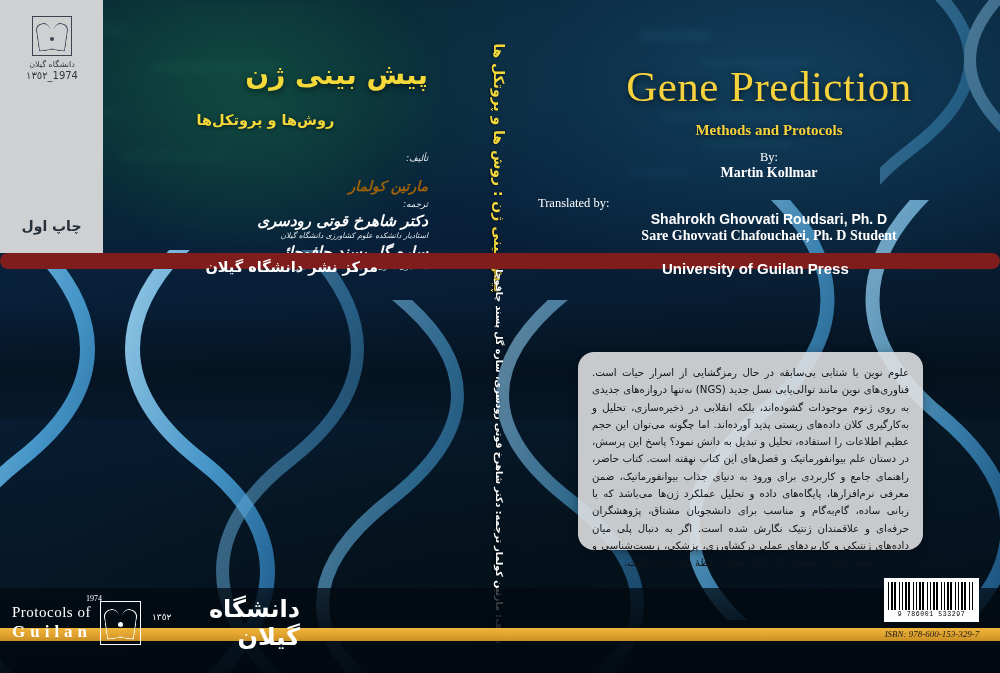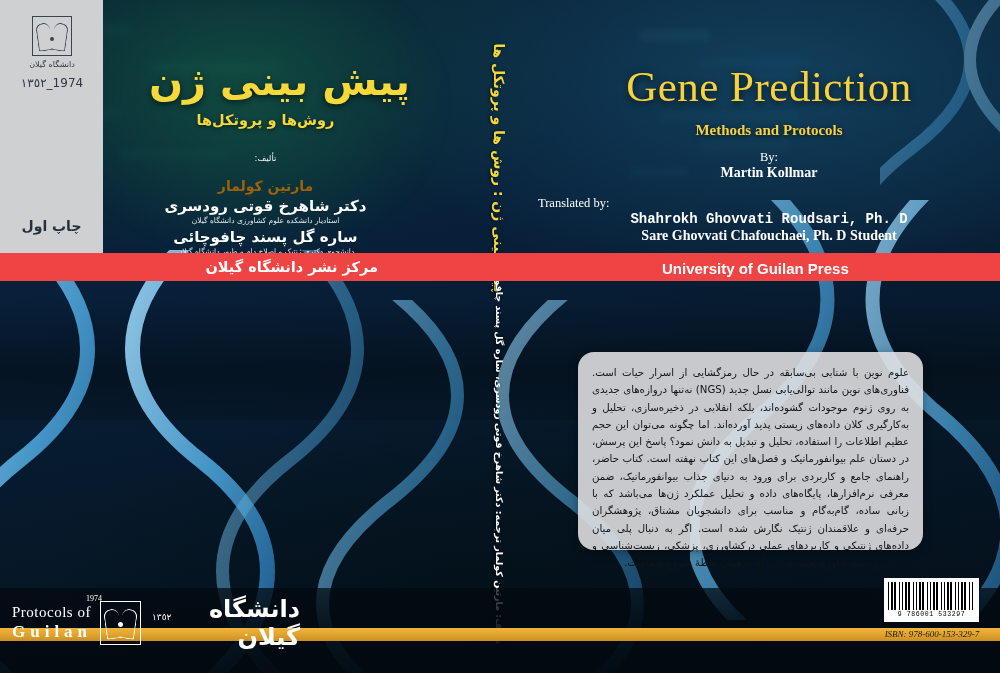--- a/index.html
+++ b/index.html
@@ -92,58 +92,59 @@
   .flap-logo .mark:after  { right:4px; border-left:none;  transform:rotate(8deg); }
   .flap-logo .dot {
     position:absolute; left:50%; top:20px; margin-left:-2px;
     width:4px;height:4px;border-radius:50%;background:#3a4450;
   }
   .flap-logo .ln1 {
     font-size:8px; color:#2f3842; margin-top:4px; direction:rtl;
     font-family:"DejaVu Sans", sans-serif; letter-spacing:.2px;
   }
   .flap-logo .ln2 {
-    font-size:12px; color:#2f3842; margin-top:7px; letter-spacing:.4px;
+    font-size:10px; color:#2f3842; margin-top:1px; letter-spacing:.4px;
   }
   .flap-edition {
     position:absolute; left:0; right:0; top:218px; text-align:center;
     font-size:14px; color:#26303a; direction:rtl; font-weight:bold;
   }
 
   
   .green-band {
-    position:absolute; left:0; right:0; top:253px; height:28px;
-    background:#ef4444;
+    position:absolute; left:0; right:0; top:253px; height:16px;
+    background:#7f1d1d;
+    border-radius:8px;
   }
   .green-band .fa {
     position:absolute; right:622px; top:6px;
     color:#ffffff; font-size:14.5px; font-weight:bold; direction:rtl;
   }
   .green-band .en {
     position:absolute; left:662px; top:7px;
     color:#ffffff; font-size:15px; font-weight:bold;
     font-family:"Liberation Sans", sans-serif;
   }
 
   
   .back { position:absolute; left:103px; top:0; width:357px; height:253px; }
   .back .title {
     position:absolute; right:32px; top:58px; left:0;
-    text-align:center;
-    color:#f5d83a; font-size:40px; font-weight:bold; direction:rtl;
+    text-align:right;
+    color:#f5d83a; font-size:28px; font-weight:bold; direction:rtl;
     text-shadow: 0 2px 6px rgba(0,0,0,.6);
     letter-spacing:1px;
     padding-left:28px;
   }
   .back .subtitle {
     position:absolute; right:32px; left:0; top:112px; text-align:center;
     color:#f5d83a; font-size:14.5px; font-weight:bold; direction:rtl;
     text-shadow:0 1px 4px rgba(0,0,0,.6);
   }
-  .back .meta { position:absolute; left:0; right:32px; top:148px; text-align:center; direction:rtl; }
+  .back .meta { position:absolute; left:0; right:32px; top:148px; direction:rtl;font-style:italic; }
   .back .lbl  { color:#eef3f6; font-size:8.5px; margin-top:5px; }
   .back .nm   { color:#a16207; font-size:14px; font-weight:bold; margin-top:15px; }
   .back .nm2  { color:#ffffff; font-size:15px; font-weight:bold; margin-top:3px; }
   .back .aff  { color:#dfe8ee; font-size:7.5px; margin-top:1px; }
 
   
   .spine { position:absolute; left:460px; top:0; width:78px; height:673px; }
   .spine .vtxt {
     position:absolute; left:50%; transform-origin:center center;
     white-space:nowrap; direction:rtl;
@@ -183,21 +184,21 @@
   .front .author {
     position:absolute; left:0; right:0; top:165px; text-align:center;
     color:#ffffff; font-size:14px; font-weight:bold; font-family:"Liberation Serif", serif;
   }
   .front .tby {
     position:absolute; left:0; right:0; top:196px; text-align:left;
     color:#ffffff; font-size:12.5px; font-family:"Liberation Serif", serif;
   }
   .front .tr1 {
     position:absolute; left:0; right:0; top:211px; text-align:center;
-    color:#ffffff; font-size:14px; font-weight:bold; font-family:Liberation Mono, monospace;
+    color:#ffffff; font-size:14px; font-weight:bold; font-family:Liberation Sans, sans-serif;
   }
   .front .tr2 {
     position:absolute; left:0; right:0; top:228px; text-align:center;
     color:#ffffff; font-size:14px; font-weight:bold; font-family:"Liberation Serif", serif;
   }
 
   
   .blurb {
     position:absolute; left:578px; top:352px; width:345px; height:198px;
     background: rgba(226,227,228,.88);
@@ -357,20 +358,21 @@
     </div>
     <div class="flap-edition">چاپ اول</div>
   </div>
 
   <div class="back">
     <div class="title">پیش بینی ژن</div>
     <div class="subtitle">روش‌ها و پروتکل‌ها</div>
     <div class="meta">
       <div class="lbl">تألیف:</div>
       <div class="nm">مارتین کولمار</div>
+      <div class="lbl">ترجمه:</div>
       <div class="nm2">دکتر شاهرخ قوتی رودسری</div>
       <div class="aff">استادیار دانشکده علوم کشاورزی دانشگاه گیلان</div>
       <div class="nm2">ساره گل پسند چافوچائی</div>
       <div class="aff">دانشجوی دکتری ژنتیک و اصلاح دام و طیور دانشگاه گیلان</div>
     </div>
   </div>
 
   <div class="spine">
     <div class="vtxt stitle">پیش بینی ژن : روش ها و پروتکل ها</div>
     <div class="vtxt sauth">تألیف: مارتین کولمار    ترجمه: دکتر شاهرخ قوتی رودسری، ساره گل پسند چافوچائی</div>

